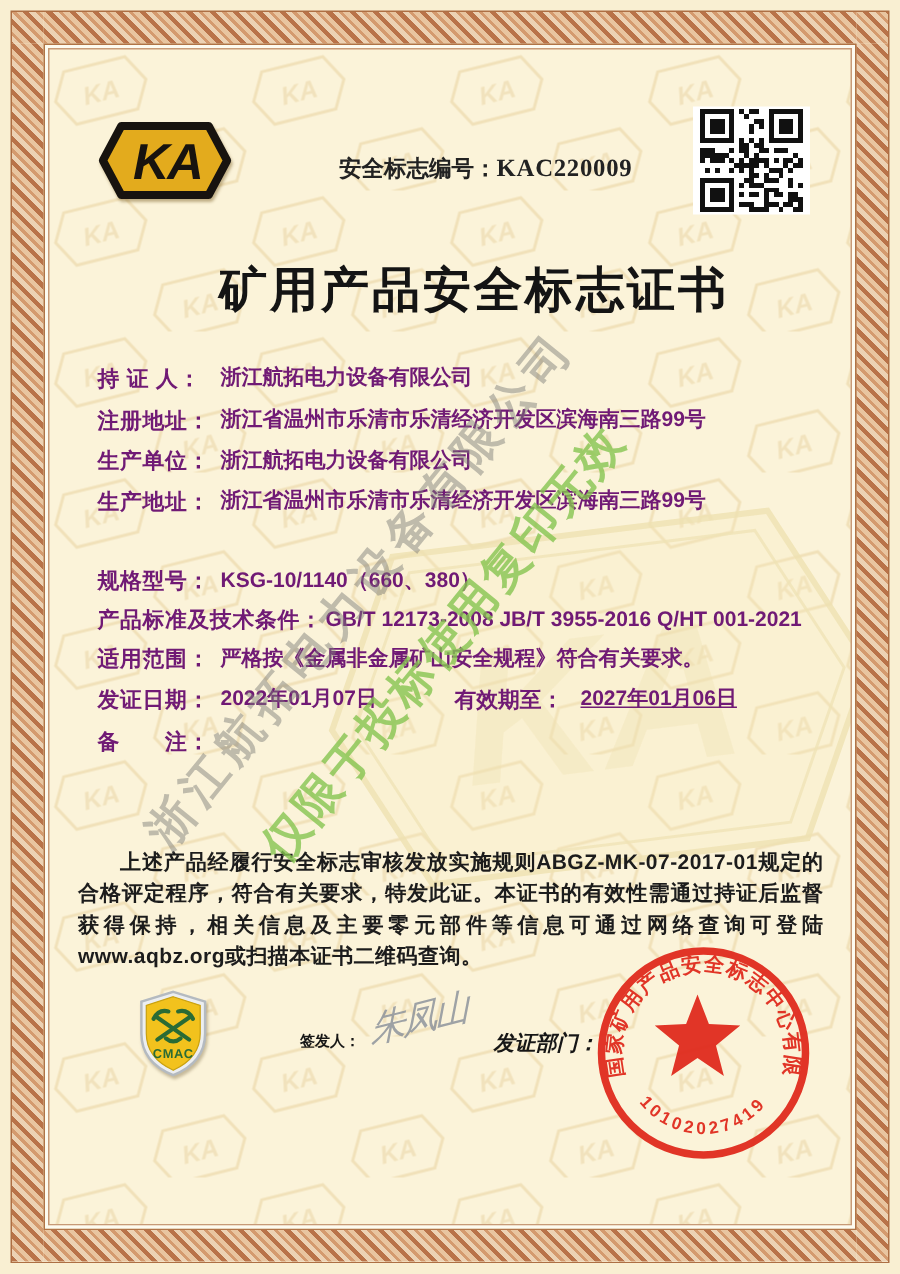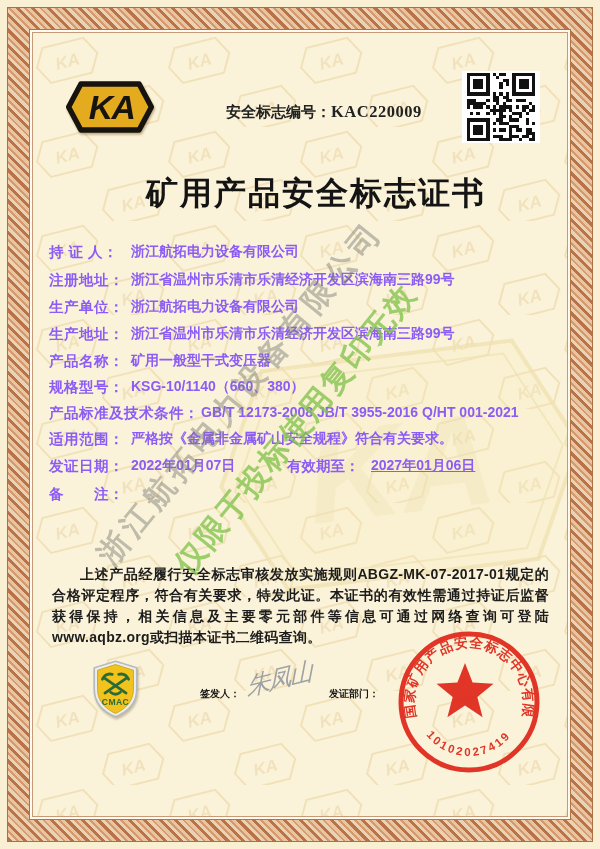--- a/index.html
+++ b/index.html
@@ -20,34 +20,34 @@
   .ka-logo{position:absolute;left:64px;top:79px;width:92px;height:56px;z-index:2;filter:drop-shadow(1px 2px 1px rgba(120,90,30,.45));}
   .cert-no{position:absolute;left:226px;top:102px;z-index:2;font-size:15px;font-weight:700;color:#222;white-space:nowrap;}
   .cert-no .num{font-family:"Liberation Serif","DejaVu Serif",serif;font-weight:600;font-size:16.5px;letter-spacing:.5px;}
   .qr{position:absolute;left:462px;top:71px;width:78px;height:72px;background:#fff;padding:0;z-index:2;}
   .qr svg{width:78px;height:72px;display:block;}
 
   .title{position:absolute;left:16px;top:172px;width:100%;text-align:center;font-size:32px;font-weight:900;
          letter-spacing:2px;color:#141414;z-index:2;}
 
   
-  .frow{position:absolute;left:49px;width:500px;height:20px;z-index:2;font-size:14.5px;font-weight:700;color:#8b5cf6;}
+  .frow{position:absolute;left:65px;width:500px;height:20px;z-index:2;font-size:14.5px;font-weight:700;color:#701a75;}
   .frow .lab{position:absolute;left:0;white-space:nowrap;letter-spacing:.5px;}
   .frow .val{position:absolute;left:82px;white-space:nowrap;font-size:14px;}
   .frow .val2-lab{position:absolute;left:238px;white-space:nowrap;}
   .frow .val2{position:absolute;left:322px;white-space:nowrap;font-size:14px;text-decoration:underline;}
   .frow.std .val{left:152px;}
 
   .statement{position:absolute;left:52px;top:564px;width:497px;z-index:2;font-size:14px;font-weight:700;
              color:#1c1c1c;line-height:21px;text-indent:2em;letter-spacing:.3px;text-align:justify;}
 
   
   .cmac{position:absolute;left:91px;top:659px;width:49px;height:60px;z-index:4;filter:drop-shadow(1px 2px 1px rgba(100,80,40,.35));}
   .issuer-label{position:absolute;left:200px;top:687px;font-size:10px;font-weight:700;color:#161616;z-index:4;}
-  .dept-label{position:absolute;left:329px;top:687px;font-size:10px;font-weight:700;color:#161616;z-index:4;}
+  .dept-label{position:absolute;left:329px;top:687px;font-size:14px;font-weight:700;color:#161616;z-index:4;font-style:italic;}
   .signature{position:absolute;left:246px;top:663px;z-index:4;font-size:24px;color:#8e949c;
              font-style:italic;transform:rotate(-14deg) skewX(-12deg);opacity:.85;letter-spacing:-2px;}
   .seal{position:absolute;left:394px;top:627px;width:150px;height:150px;z-index:4;opacity:.95;}
   .seal-date{position:absolute;left:408px;top:706px;z-index:5;font-size:15px;font-weight:700;color:#101010;letter-spacing:.5px;}
 
   
   .wm{position:absolute;white-space:nowrap;font-weight:700;pointer-events:none;text-align:center;}
   .wm-company{left:8px;top:372px;width:465px;font-size:31px;letter-spacing:5px;
               color:rgba(125,125,122,.48);transform:rotate(-51deg);z-index:3;}
   .wm-restrict{left:110px;top:408px;width:372px;font-size:31px;letter-spacing:2px;
@@ -236,24 +236,20 @@
     <span class="val">浙江省温州市乐清市乐清经济开发区滨海南三路99号</span>
   </div>
   <div class="frow" style="top:298px">
     <span class="lab">生产单位：</span>
     <span class="val">浙江航拓电力设备有限公司</span>
   </div>
   <div class="frow" style="top:325px">
     <span class="lab">生产地址：</span>
     <span class="val">浙江省温州市乐清市乐清经济开发区滨海南三路99号</span>
   </div>
-  <div class="frow" style="top:352px">
-    <span class="lab">产品名称：</span>
-    <span class="val">矿用一般型干式变压器</span>
-  </div>
   <div class="frow" style="top:378px">
     <span class="lab">规格型号：</span>
     <span class="val">KSG-10/1140（660、380）</span>
   </div>
   <div class="frow std" style="top:404px">
     <span class="lab">产品标准及技术条件：</span>
     <span class="val">GB/T 12173-2008 JB/T 3955-2016 Q/HT 001-2021</span>
   </div>
   <div class="frow" style="top:430px">
     <span class="lab">适用范围：</span>

